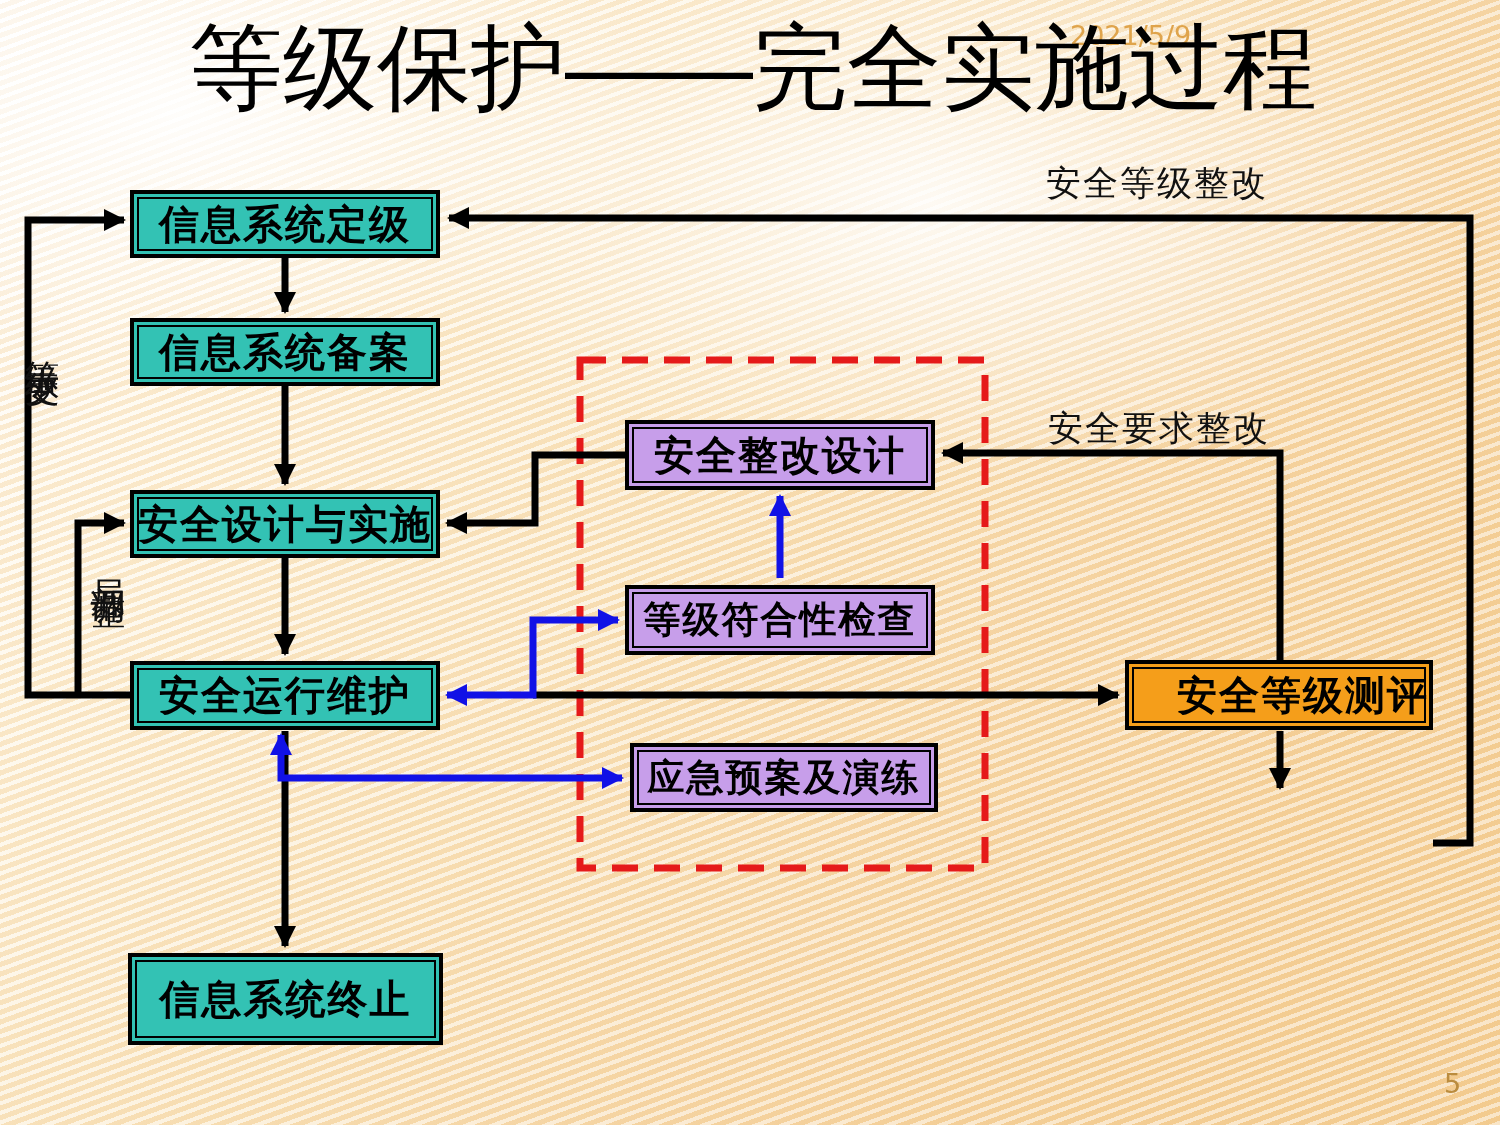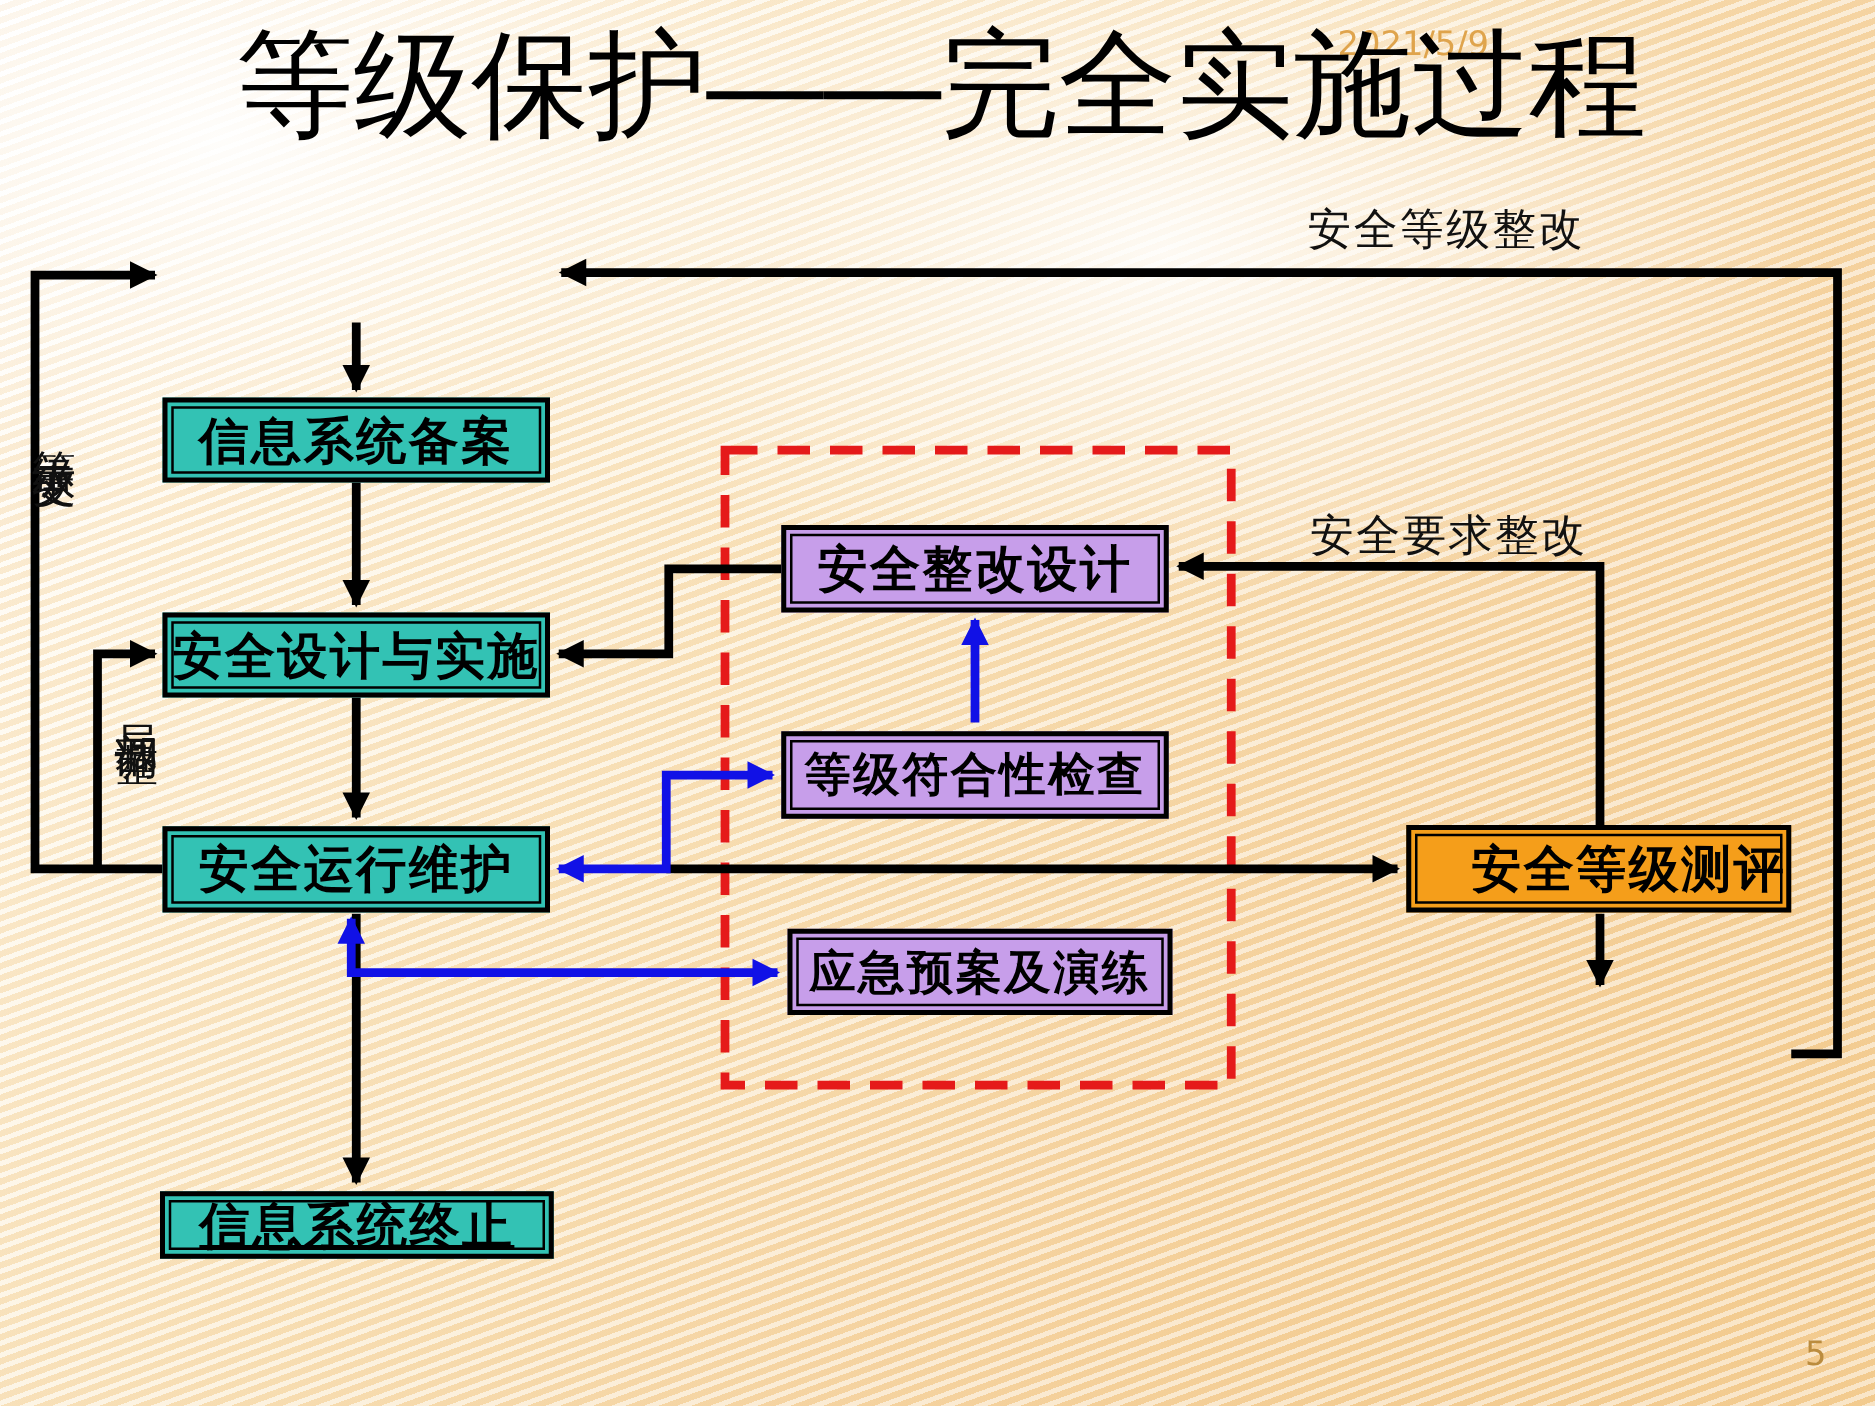--- a/index.html
+++ b/index.html
@@ -80,30 +80,33 @@
     <polyline points="625,455 535,455 535,523 447,523" fill="none" stroke="#000" stroke-width="7" marker-end="url(#arrB)"></polyline>
     <polyline points="1280,660 1280,453 943,453" fill="none" stroke="#000" stroke-width="7" marker-end="url(#arrB)"></polyline>
     <polyline points="1280,731 1280,788" fill="none" stroke="#000" stroke-width="7" marker-end="url(#arrB)"></polyline>
     <polyline points="1433,843 1470,843 1470,218 449,218" fill="none" stroke="#000" stroke-width="7" marker-end="url(#arrB)"></polyline>
 
     <polyline points="447,695 533,695 533,620 618,620" fill="none" stroke="#1111e6" stroke-width="7" marker-start="url(#arrUs)" marker-end="url(#arrU)"></polyline>
     <polyline points="281,735 281,778 622,778" fill="none" stroke="#1111e6" stroke-width="7" marker-start="url(#arrUs)" marker-end="url(#arrU)"></polyline>
     <polyline points="780,578 780,496" fill="none" stroke="#1111e6" stroke-width="7" marker-end="url(#arrU)"></polyline>
   </svg>
 
+  <div class="node teal" style="left:130px;top:190px;width:310px;height:68px;">
+    <span>信息系统定级</span>
+  </div>
   <div class="node teal" style="left:130px;top:318px;width:310px;height:68px;">
     <span>信息系统备案</span>
   </div>
   <div class="node teal" style="left:130px;top:490px;width:310px;height:68px;">
     <span>安全设计与实施</span>
   </div>
   <div class="node teal" style="left:130px;top:661px;width:310px;height:69px;">
     <span>安全运行维护</span>
   </div>
-  <div class="node teal" style="left:128px;top:953px;width:315px;height:54px;text-decoration:underline;">
+  <div class="node teal" style="left:128px;top:953px;width:315px;height:92px;">
     <span>信息系统终止</span>
   </div>
 
   <div class="node purple" style="left:625px;top:420px;width:310px;height:70px;">
     <span>安全整改设计</span>
   </div>
   <div class="node purple" style="left:625px;top:585px;width:310px;height:70px;font-size:37px;">
     <span>等级符合性检查</span>
   </div>
   <div class="node purple" style="left:630px;top:743px;width:308px;height:69px;font-size:37px;">

